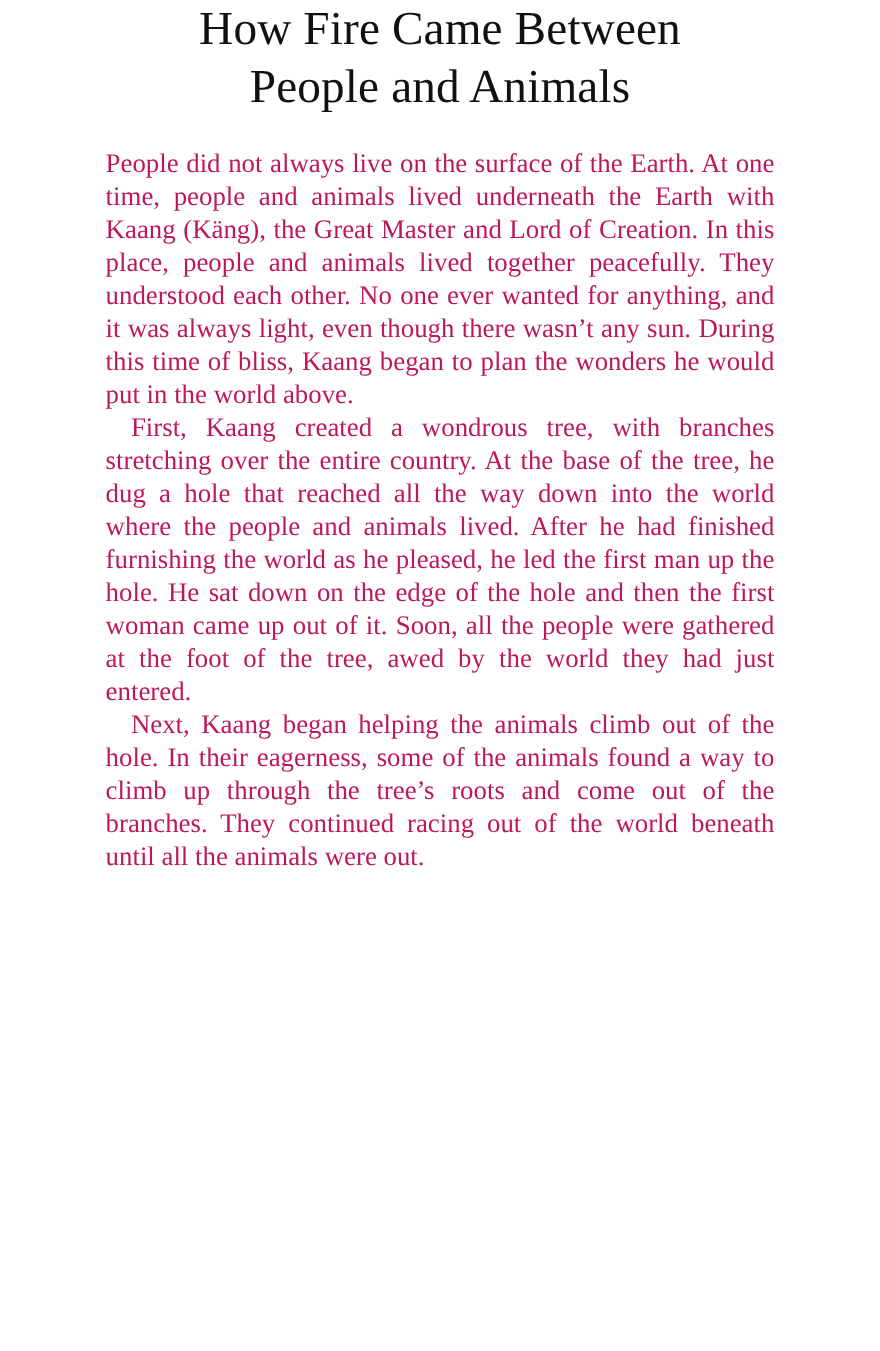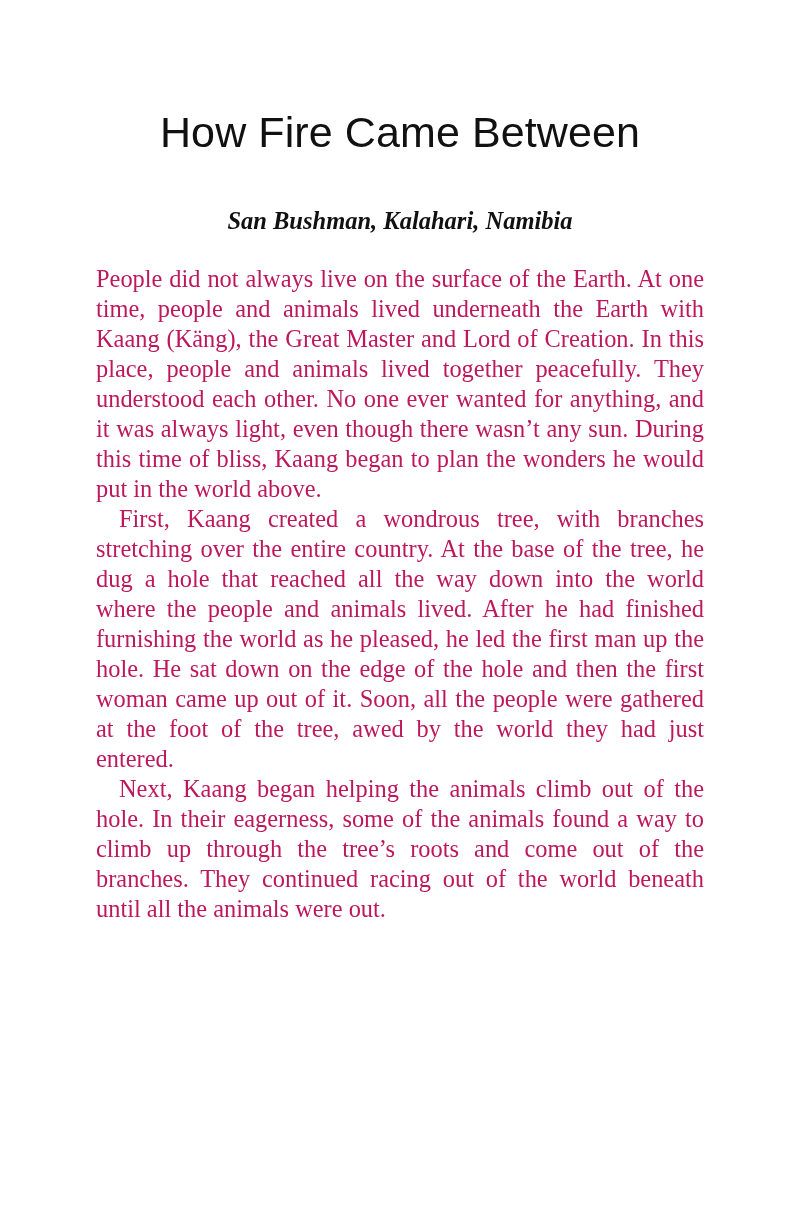--- a/index.html
+++ b/index.html
@@ -20,23 +20,22 @@
 
   .content {
     position: absolute;
     left: 96px;
     top: 0;
     width: 608px;
   }
 
   .story-title {
     margin: 0;
-    padding-top: 106px;
     text-align: center;
-    font-family: Liberation Sans, sans-serif;
+    font-family: Liberation Serif, serif;
     font-weight: 400;
     font-size: 43px;
     line-height: 53px;
     color: #111111;
     letter-spacing: 0.1px;
   }
 
   .title-line {
     display: block;
   }
@@ -74,23 +73,23 @@
   }
 </style>
 </head>
 <body>
 
 <div class="page">
   <div class="content">
 
     <h1 class="story-title">
       <span class="title-line">How Fire Came Between</span>
+      <span class="title-line">People and Animals</span>
     </h1>
 
-    <p class="attribution">San Bushman, Kalahari, Namibia</p>
 
     <div class="body-text">
       <p>People did not always live on the surface of the Earth. At one time, people and animals lived underneath the Earth with Kaang (Käng), the Great Master and Lord of Creation. In this place, people and animals lived together peacefully. They understood each other. No one ever wanted for anything, and it was always light, even though there wasn’t any sun. During this time of bliss, Kaang began to plan the wonders he would put in the world above.</p>
       <p class="indent">First, Kaang created a wondrous tree, with branches stretching over the entire country. At the base of the tree, he dug a hole that reached all the way down into the world where the people and animals lived. After he had finished furnishing the world as he pleased, he led the first man up the hole. He sat down on the edge of the hole and then the first woman came up out of it. Soon, all the people were gathered at the foot of the tree, awed by the world they had just entered.</p>
       <p class="indent">Next, Kaang began helping the animals climb out of the hole. In their eagerness, some of the animals found a way to climb up through the tree’s roots and come out of the branches. They continued racing out of the world beneath until all the animals were out.</p>
     </div>
 
   </div>
 </div>
 

